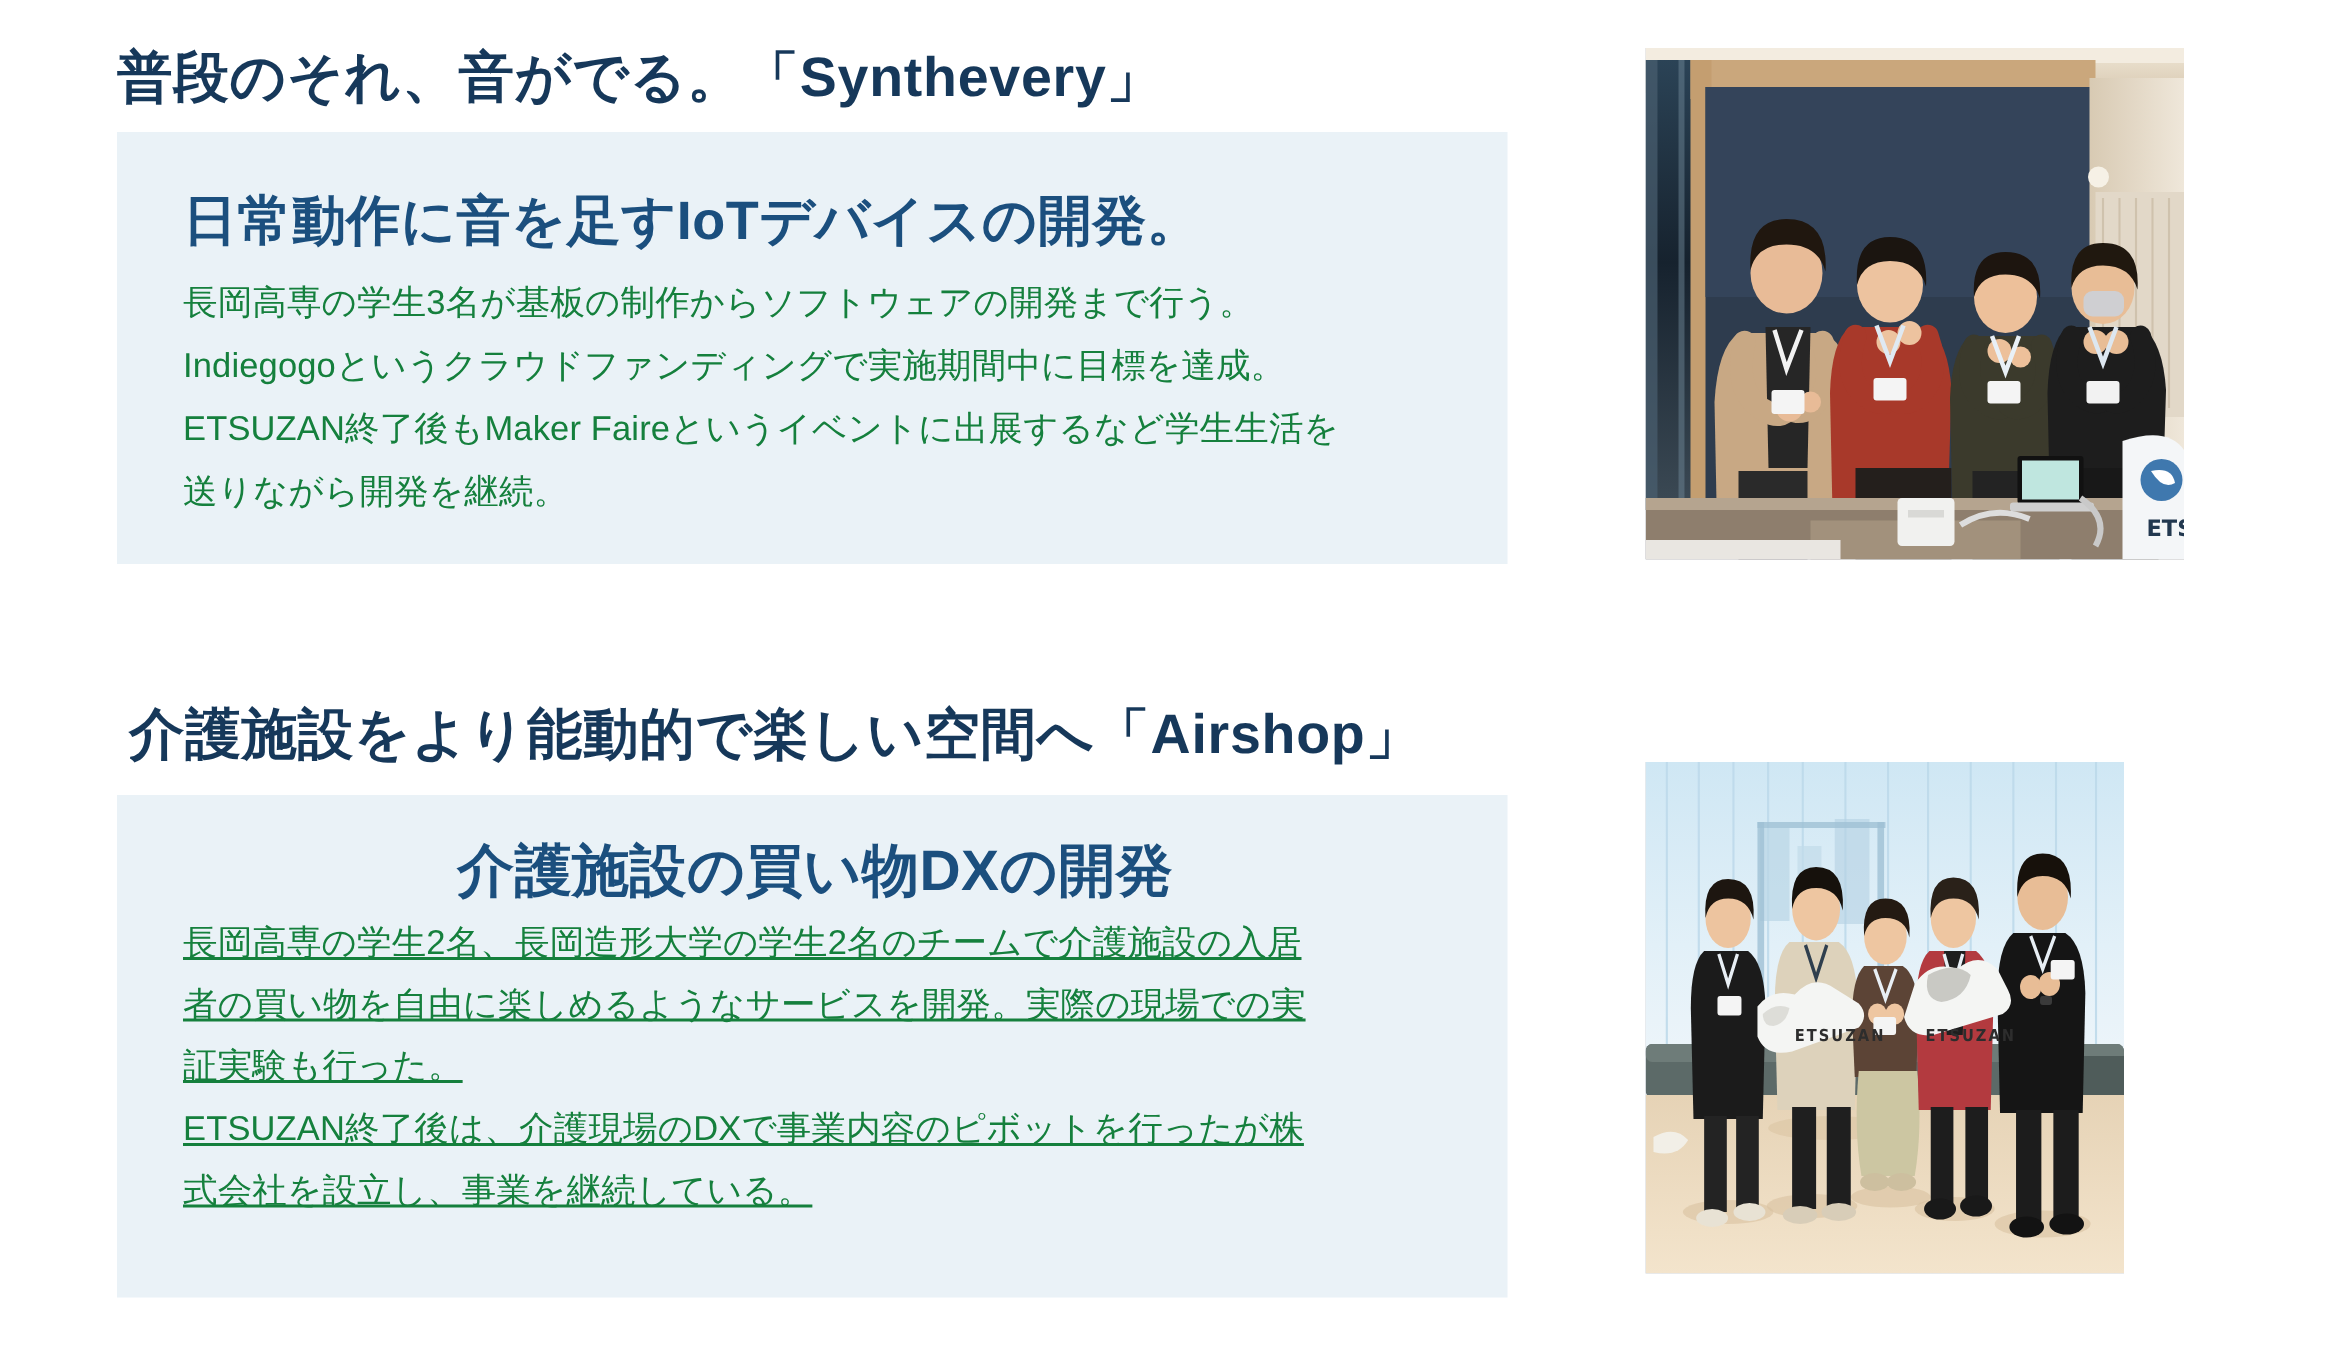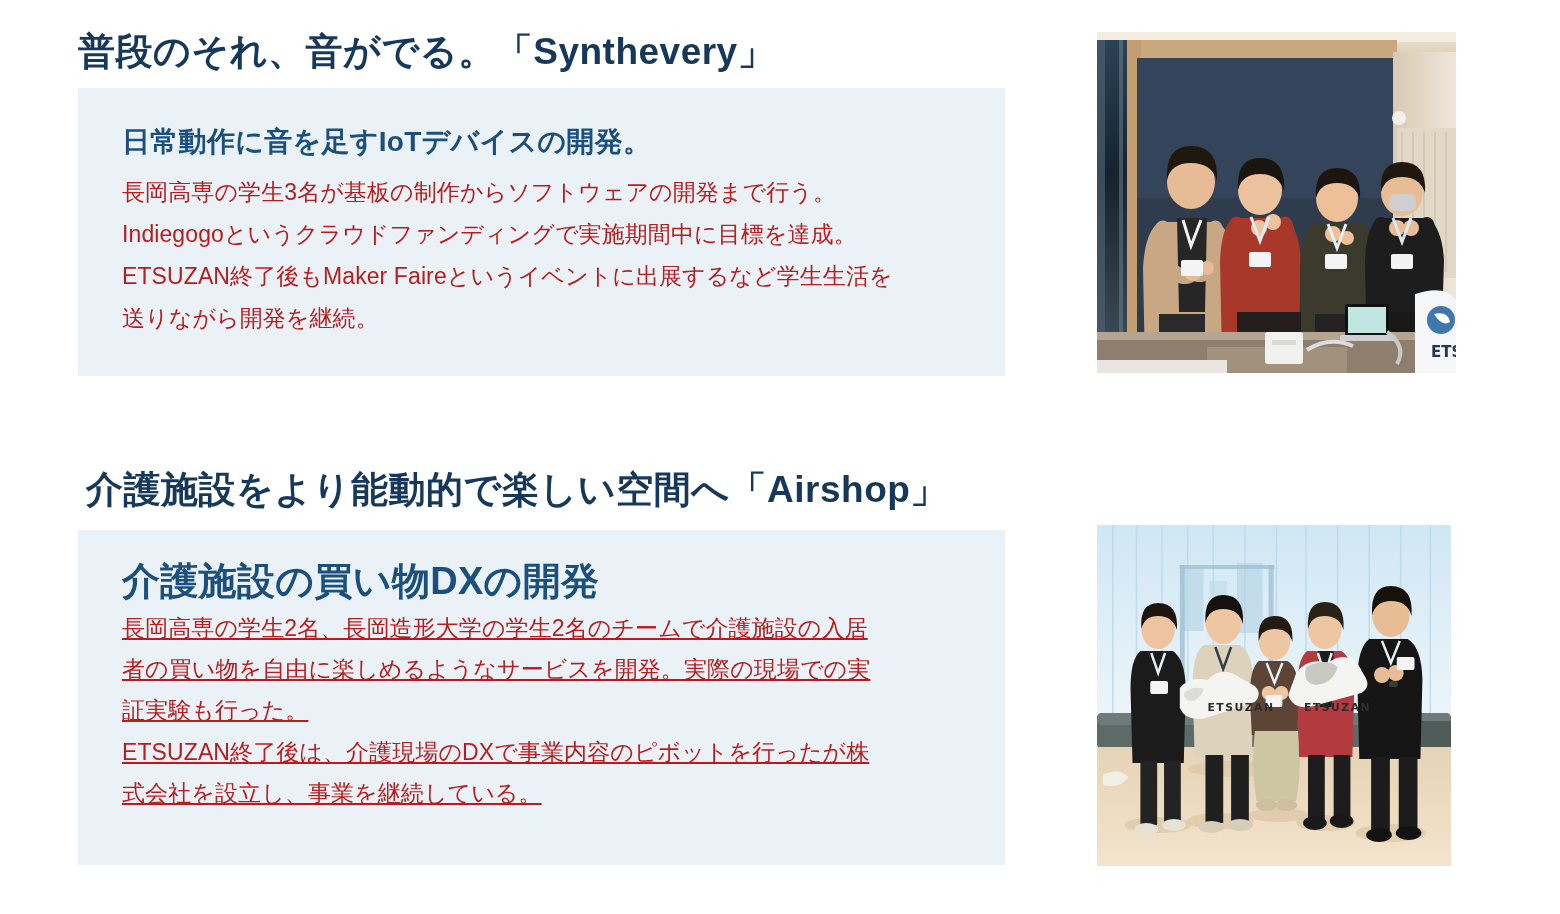--- a/index.html
+++ b/index.html
@@ -31,46 +31,46 @@
     width:927px;
     background:#eaf2f7;
     box-sizing:border-box;
   }
   #panel1{top:88px;height:288px;padding:38px 40px 0 44px;}
   #panel2{top:530px;height:335px;padding:30px 40px 0 44px;}
 
   .panel-title{
     font-weight:bold;
     color:#1b4f7e;
-    font-size:28px;
+    font-size:36px;
     line-height:1.15;
     margin:0 0 14px 0;
     letter-spacing:0.3px;
     white-space:nowrap;
   }
-  #panel2 .panel-title{font-size:38px;margin:0 0 4px 0;}
+  #panel2 .panel-title{font-size:38px;margin:0 0 4px 0;text-align:center;}
 
   .panel-body{
-    color:#b91c1c;
+    color:#15803d;
     font-size:23px;
     line-height:1.82;
     margin:0;
     white-space:pre-line;
     letter-spacing:0.1px;
   }
   #panel2 .panel-body{line-height:1.80;text-decoration:underline;}
 
   
   .photo{
     position:absolute;
     overflow:hidden;
     background:#cfd6dc;
   }
   #photo1{left:1097px;top:32px;width:359px;height:341px;}
-  #photo2{left:1097px;top:525px;width:354px;height:341px;}
+  #photo2{left:1097px;top:508px;width:319px;height:341px;}
   .photo svg{display:block;width:100%;height:100%;}
 </style>
 </head>
 <body>
 
 <div class="page">
 
   <div class="section-heading" id="sec1-heading">普段のそれ、音がでる。「Synthevery」</div>
 
   <div class="panel" id="panel1">

